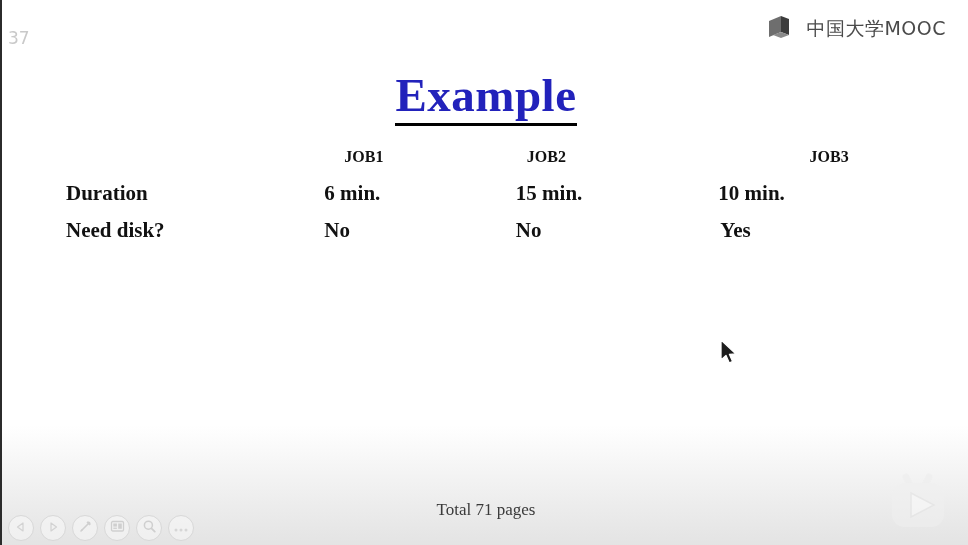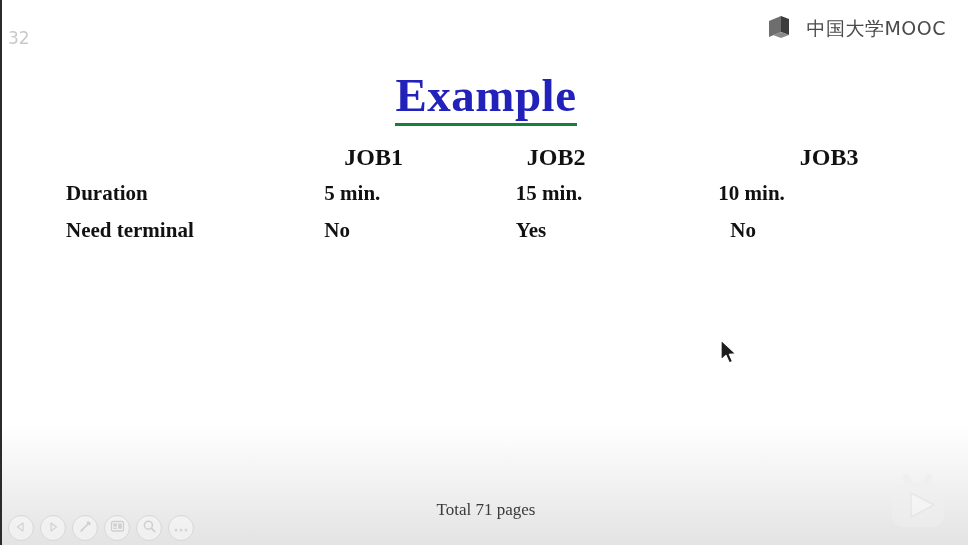--- a/index.html
+++ b/index.html
@@ -64,21 +64,21 @@
     top: 68px;
     width: 968px;
     text-align: center;
     font-family: "Liberation Serif", serif;
     font-weight: bold;
     font-size: 47px;
     color: #2222bb;
     letter-spacing: 0.5px;
   }
   .slide-title .u {
-    border-bottom: 3px solid #15803d;
+    border-bottom: 3px solid #000000;
     padding-bottom: 2px;
   }
 
   
   .tbl {
     position: absolute;
     left: 64px;
     top: 139px;
     width: 860px;
     border-collapse: collapse;
@@ -93,21 +93,21 @@
     vertical-align: middle;
     text-align: left;
     font-weight: bold;
     white-space: nowrap;
   }
   .tbl .c-label { width: 246px; }
   .tbl .c-j1    { width: 168px; }
   .tbl .c-j2    { width: 188px; }
   .tbl .c-j3    { width: 190px; text-align: center; }
 
-  .tbl thead td { font-size: 24px; }
+  .tbl thead td { font-size: 16px; }
   .hdr-j1 { padding-left: 28px !important; }
   .hdr-j2 { padding-left: 11px !important; }
   .hdr-j3 { padding-left: 14px !important; }
 
   .pad-2  { padding-left: 2px  !important; }
   .pad-4  { padding-left: 4px  !important; }
   .pad-8  { padding-left: 8px  !important; }
   .pad-12 { padding-left: 12px !important; }
 
   
@@ -202,29 +202,29 @@
         <tr>
           <td class="c-label"></td>
           <td class="c-j1 hdr-j1">JOB1</td>
           <td class="c-j2 hdr-j2">JOB2</td>
           <td class="c-j3 hdr-j3">JOB3</td>
         </tr>
       </thead>
       <tbody>
         <tr>
           <td>Duration</td>
-          <td class="pad-8">5 min.</td>
+          <td class="pad-8">6 min.</td>
           <td>15 min.</td>
           <td>10 min.</td>
         </tr>
         <tr>
-          <td>Need terminal</td>
+          <td>Need disk?</td>
           <td class="pad-8">No</td>
-          <td>Yes</td>
-          <td class="pad-12">No</td>
+          <td>No</td>
+          <td class="pad-2">Yes</td>
         </tr>
       </tbody>
     </table>
 
     <div class="total-pages">Total 71 pages</div>
   </div>
 
   <span class="cursor">
     <svg width="20" height="28" viewBox="0 0 20 28">
       <polygon points="1,1 1,21 6,16.5 9.3,24 12.6,22.4 9.4,15.3 16,15" fill="#1d1d1d" stroke="#ffffff" stroke-width="1.3" stroke-linejoin="round"></polygon>
@@ -232,21 +232,21 @@
   </span>
 
   <span class="watermark">
     <svg width="72" height="72" viewBox="0 0 72 72">
       <path d="M24 16 L29 26" stroke="#ededed" stroke-width="7" stroke-linecap="round" fill="none"></path>
       <path d="M47 16 L42 26" stroke="#ededed" stroke-width="7" stroke-linecap="round" fill="none"></path>
       <rect x="10" y="22" width="52" height="44" rx="13" fill="#f0f0f0"></rect>
       <polygon points="29,32 52,44 29,56" fill="#fbfbfb" stroke="#e2e2e2" stroke-width="1.5"></polygon>
     </svg>
   </span>
-  <span class="wm-num">32</span>
+  <span class="wm-num">37</span>
 
   <div class="controls">
 
     <div class="ctrl">
       <span>
         <svg width="12" height="12" viewBox="0 0 12 12">
           <polygon points="8,2 8,10 2.5,6" fill="none" stroke="#d2d2d2" stroke-width="1.2" stroke-linejoin="round"></polygon>
         </svg>
       </span>
     </div>

